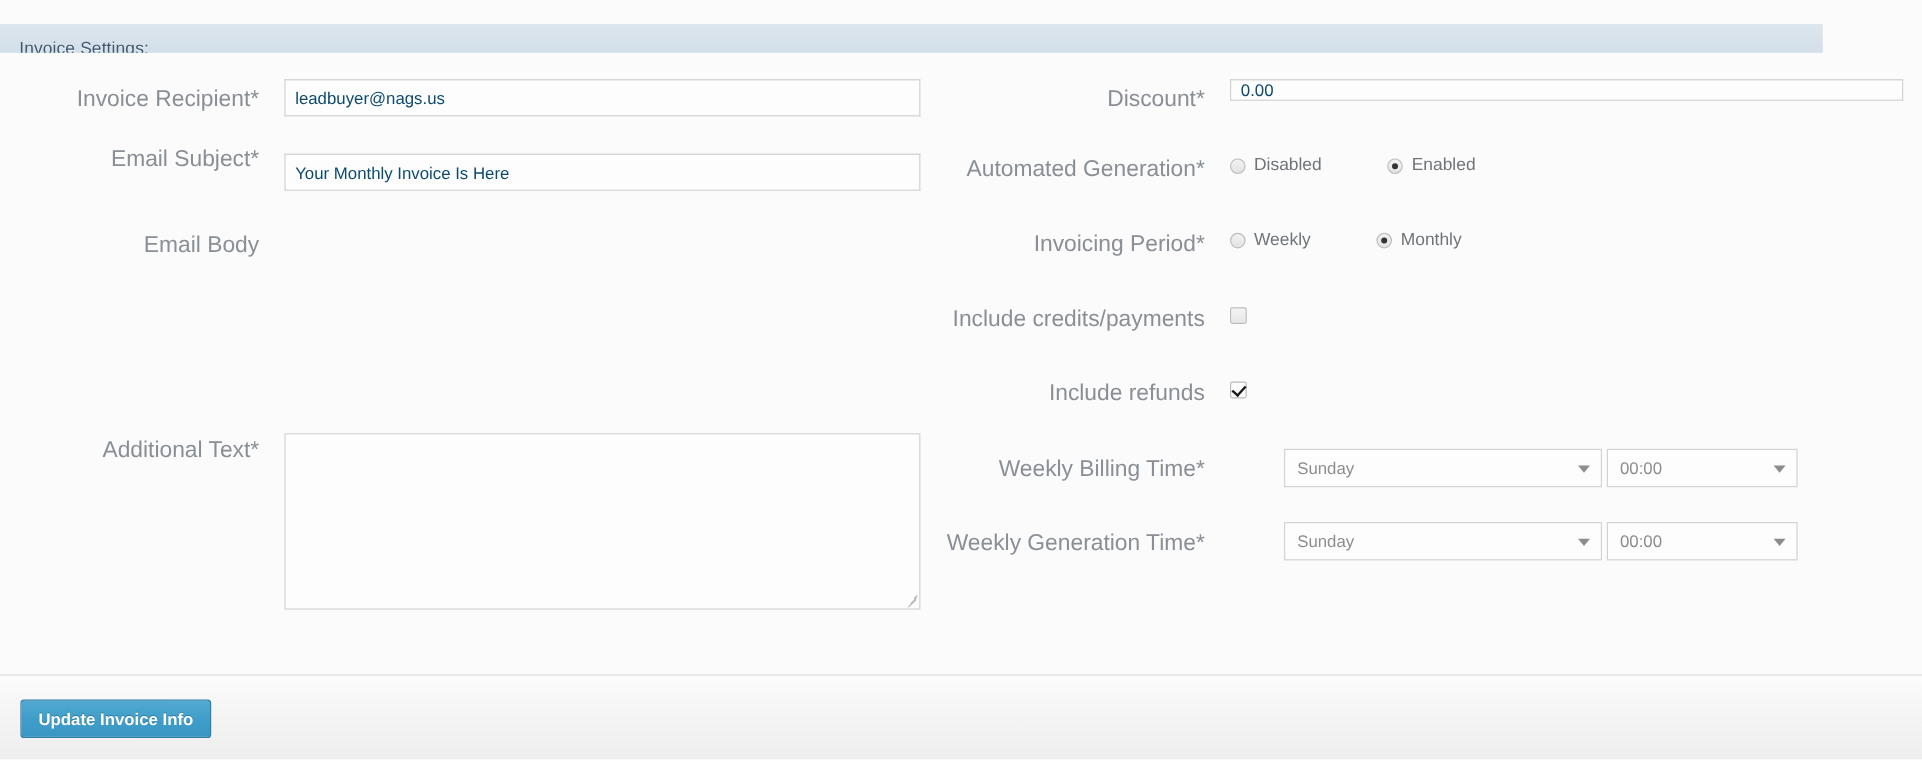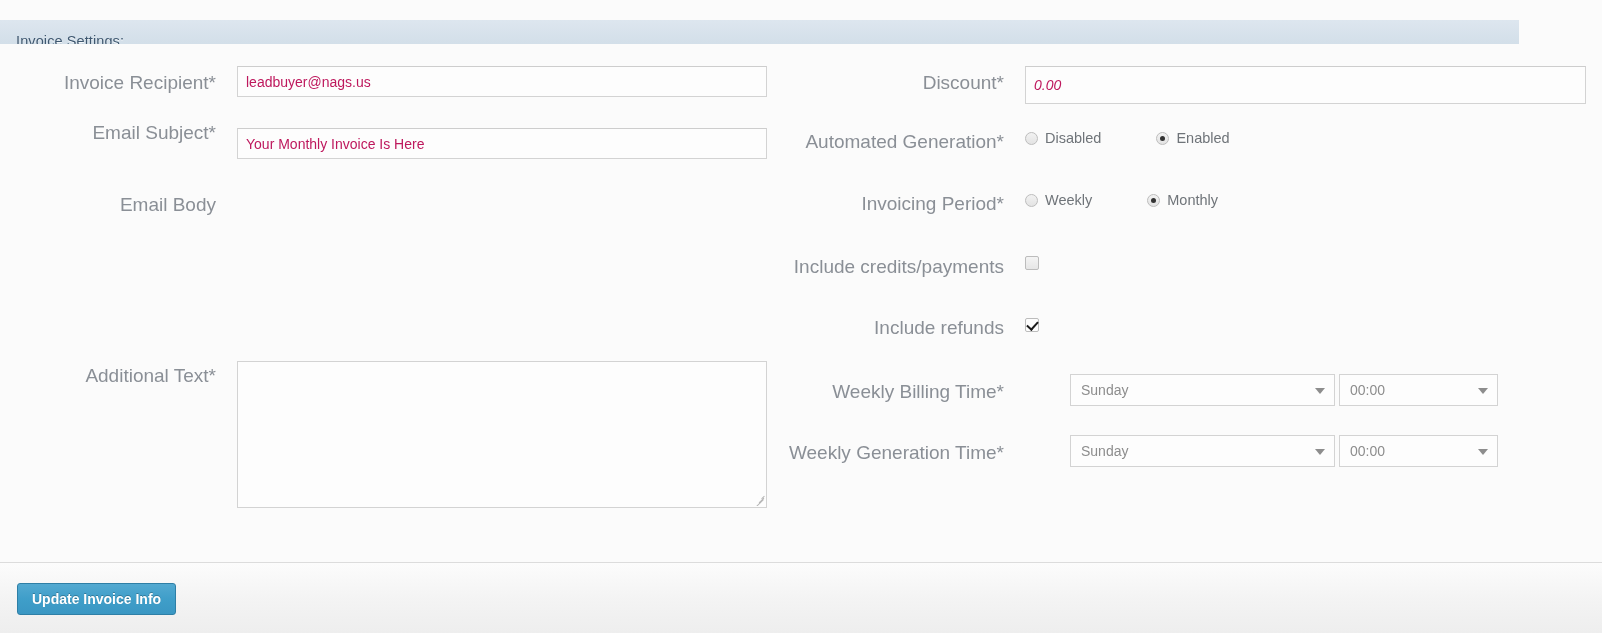--- a/index.html
+++ b/index.html
@@ -53,21 +53,21 @@
     color: #8a8f96;
     white-space: nowrap;
   }
 
   .text-input {
     position: absolute;
     background: #fdfdfd;
     border: 1px solid #d3d3d3;
     border-top-color: #cdcdcd;
     font-size: 14px;
-    color: #be185d;
+    color: #0c4a6e;
     padding: 0 8px;
     font-family: "Liberation Sans", sans-serif;
     outline: none;
     line-height: 1;
   }
 
   .textarea-wrap {
     position: absolute;
     background: #fdfdfd;
     border: 1px solid #d3d3d3;
@@ -248,21 +248,21 @@
     <div class="textarea-wrap" style="left:237px;top:317px;width:530px;height:147px;">
       <div class="textarea-text"></div>
       <div class="resize-grip">
         <span></span>
           <span></span>
           <span></span>
       </div>
     </div>
 
     <div class="field-label" style="left:760px;top:28px;width:244px;">Discount*</div>
-    <input class="text-input" style="left: 1025px; top: 22px; width: 561px; height: 38px; font-style: italic;" value="0.00">
+    <input class="text-input" style="left: 1025px; top: 22px; width: 561px; height: 18px;" value="0.00">
 
     <div class="field-label" style="left:760px;top:87px;width:244px;">Automated Generation*</div>
     <div class="radio-group" style="left:1025px;top:86px;">
       <div class="radio-item">
         <span class="radio-dot"></span>
         <span class="radio-label">Disabled</span>
       </div>
       <div class="radio-item">
         <span class="radio-dot checked"></span>
         <span class="radio-label">Enabled</span>

